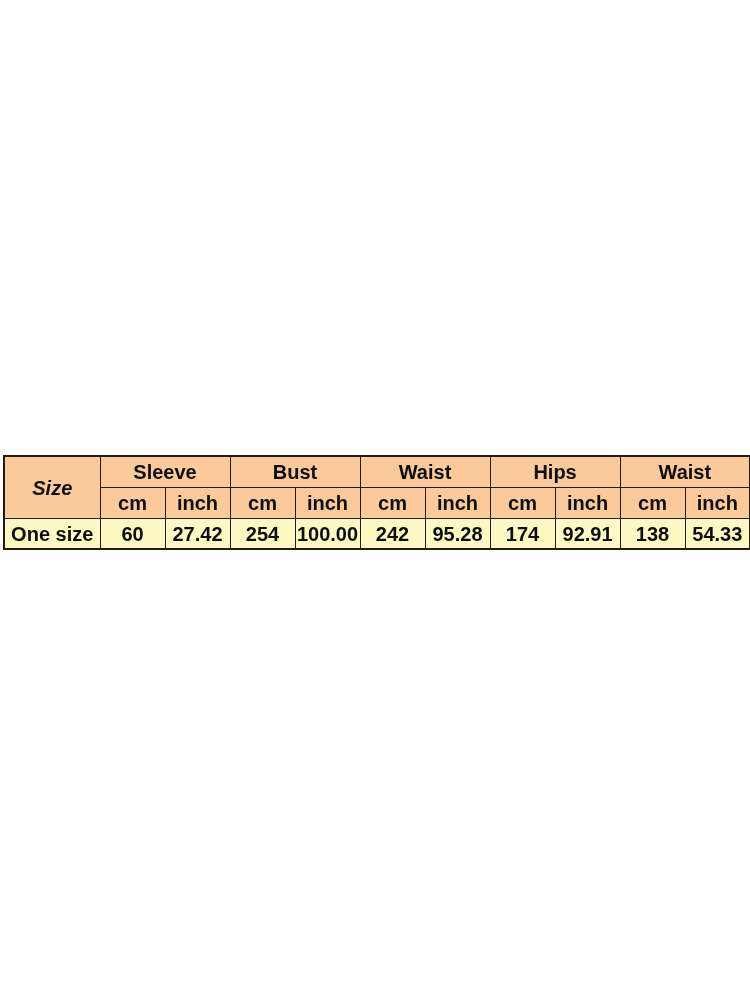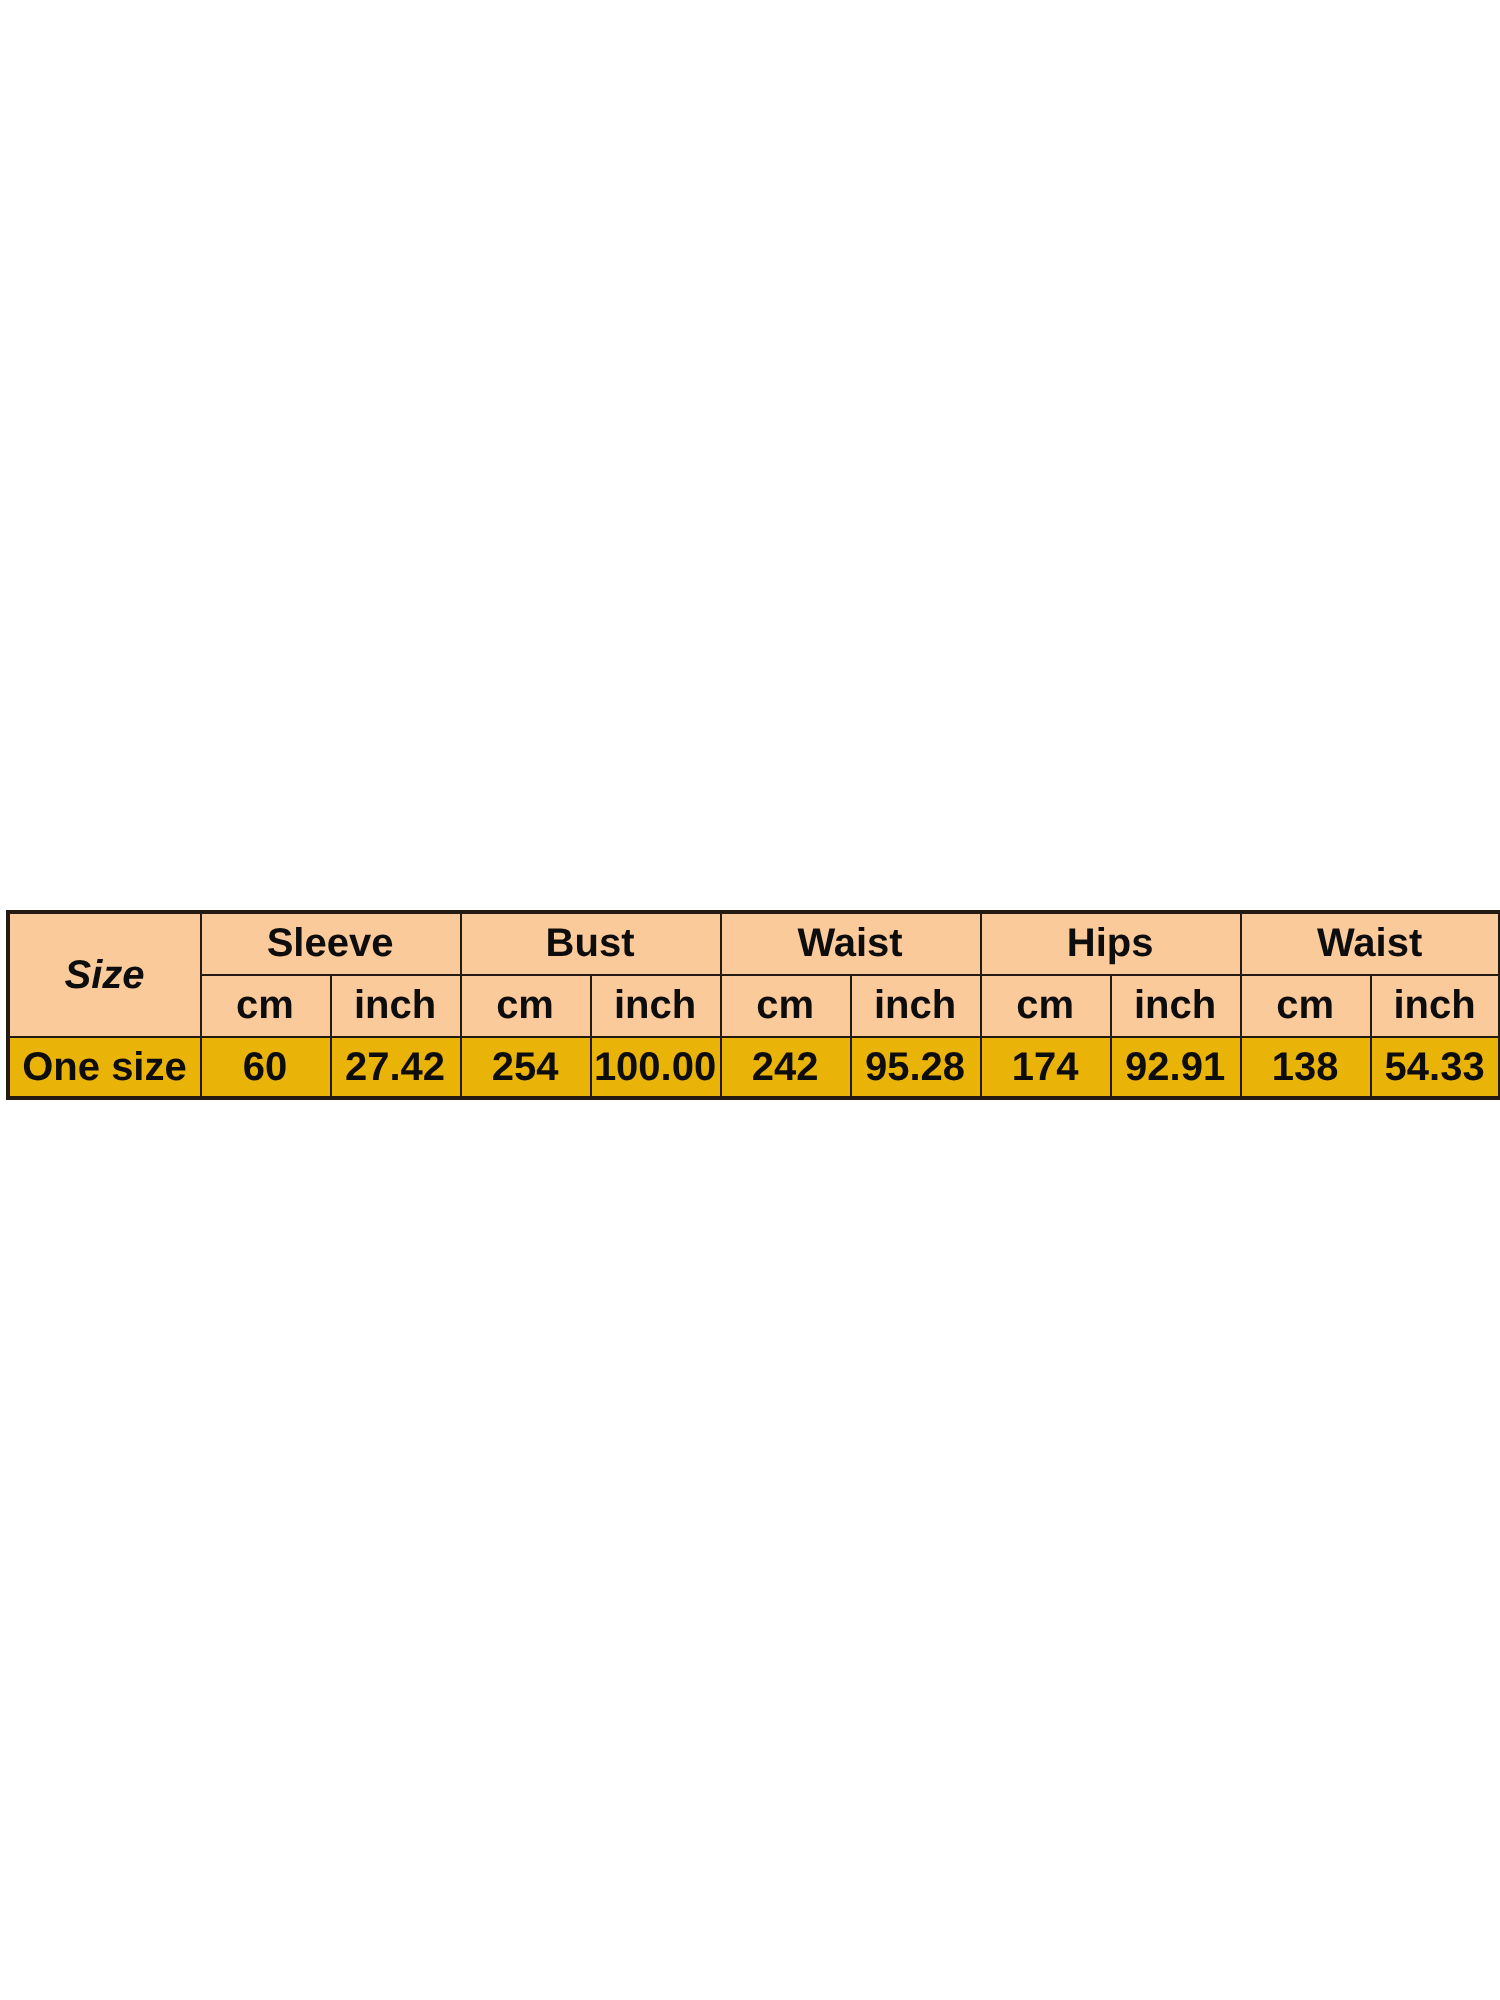--- a/index.html
+++ b/index.html
@@ -57,21 +57,21 @@
   }
 
   
   tr.unit-row th {
     height: 30px;
     margin-top: 34px;
   }
 
   
   tbody tr.data-row td {
-    background: #eab308;
+    background: #fef9c3;
     height: 29px;
     text-align: center;
   }
 
   
   col.c-size   { width: 96px; }
   col.c-cm     { width: 65px; }
   col.c-inch   { width: 65px; }
 </style>
 </head>

